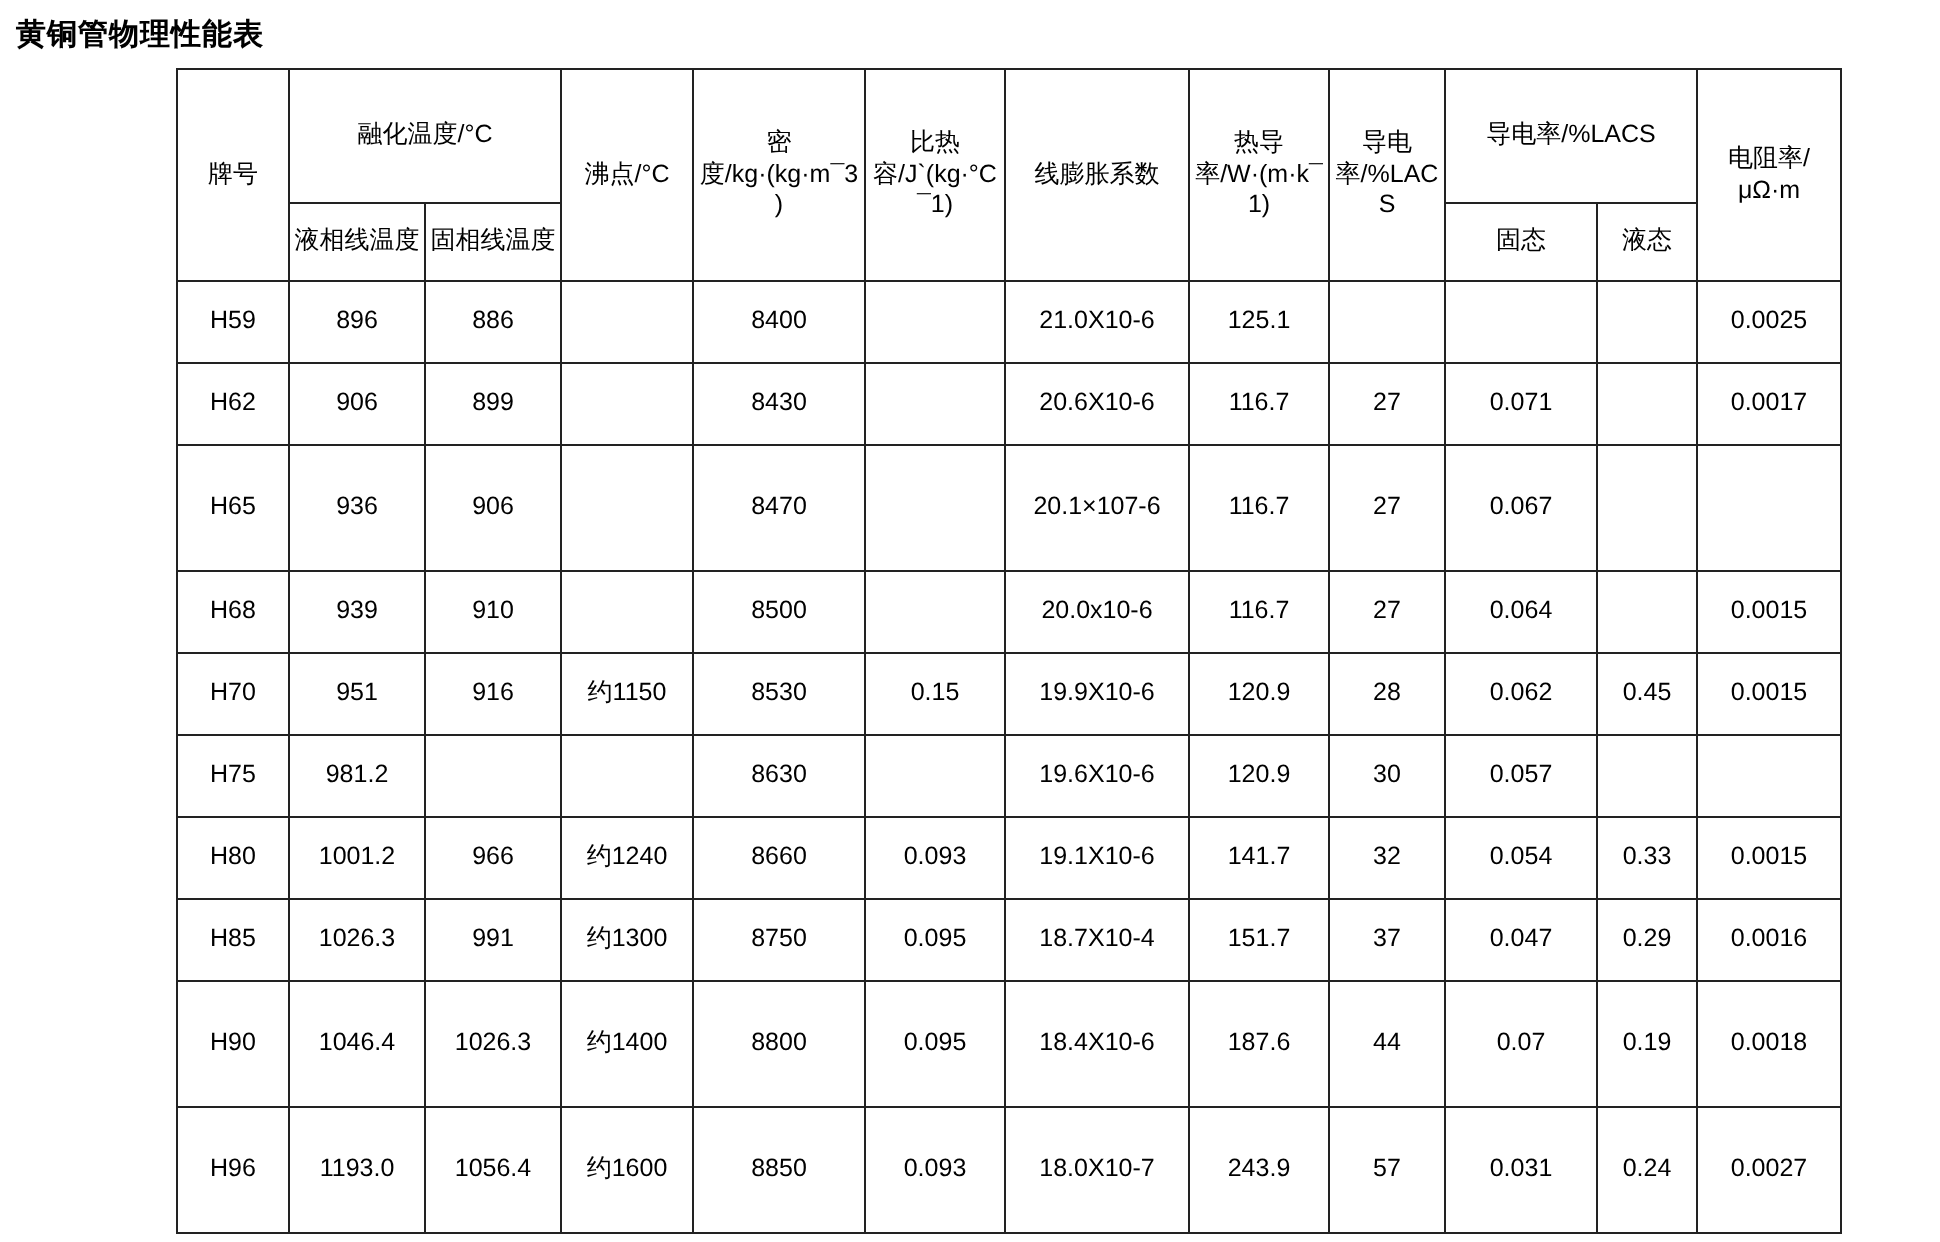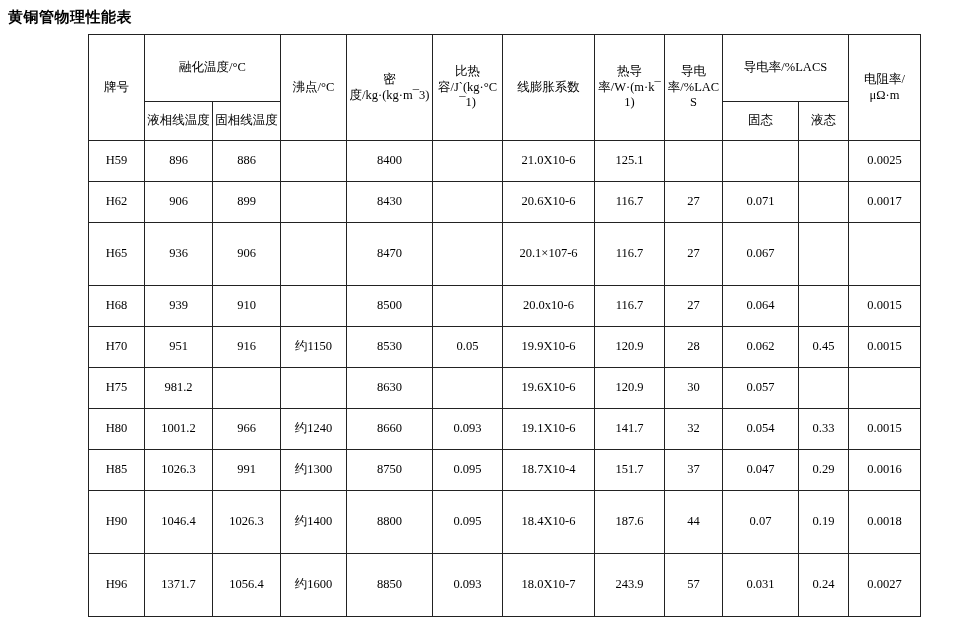--- a/index.html
+++ b/index.html
@@ -12,21 +12,20 @@
     height: 621px;
     font-family: "Liberation Sans", "DejaVu Sans", sans-serif;
     color: #000000;
     overflow: hidden;
   }
   .page {
     position: relative;
     width: 970px;
     height: 621px;
     box-sizing: border-box;
-    font-family: Liberation Serif, serif;
   }
   .doc-title {
     position: absolute;
     left: 8px;
     top: 8px;
     font-size: 15px;
     font-weight: bold;
     letter-spacing: 0.5px;
     color: #000;
   }
@@ -174,21 +173,21 @@
             <td>0.064</td>
             <td></td>
             <td>0.0015</td>
           </tr>
           <tr class="data-row">
             <td>H70</td>
             <td>951</td>
             <td>916</td>
             <td>约1150</td>
             <td>8530</td>
-            <td>0.05</td>
+            <td>0.15</td>
             <td>19.9X10-6</td>
             <td>120.9</td>
             <td>28</td>
             <td>0.062</td>
             <td>0.45</td>
             <td>0.0015</td>
           </tr>
           <tr class="data-row">
             <td>H75</td>
             <td>981.2</td>
@@ -240,21 +239,21 @@
             <td>0.095</td>
             <td>18.4X10-6</td>
             <td>187.6</td>
             <td>44</td>
             <td>0.07</td>
             <td>0.19</td>
             <td>0.0018</td>
           </tr>
           <tr class="tall-row">
             <td>H96</td>
-            <td>1371.7</td>
+            <td>1193.0</td>
             <td>1056.4</td>
             <td>约1600</td>
             <td>8850</td>
             <td>0.093</td>
             <td>18.0X10-7</td>
             <td>243.9</td>
             <td>57</td>
             <td>0.031</td>
             <td>0.24</td>
             <td>0.0027</td>

